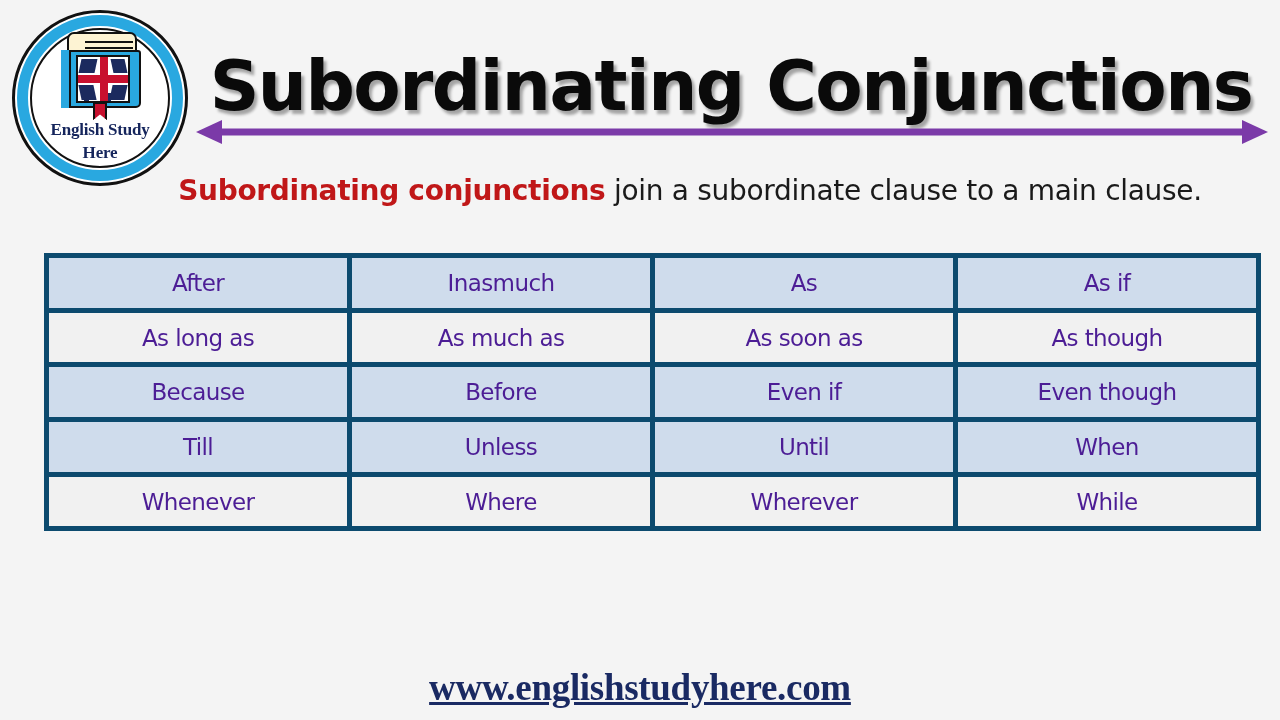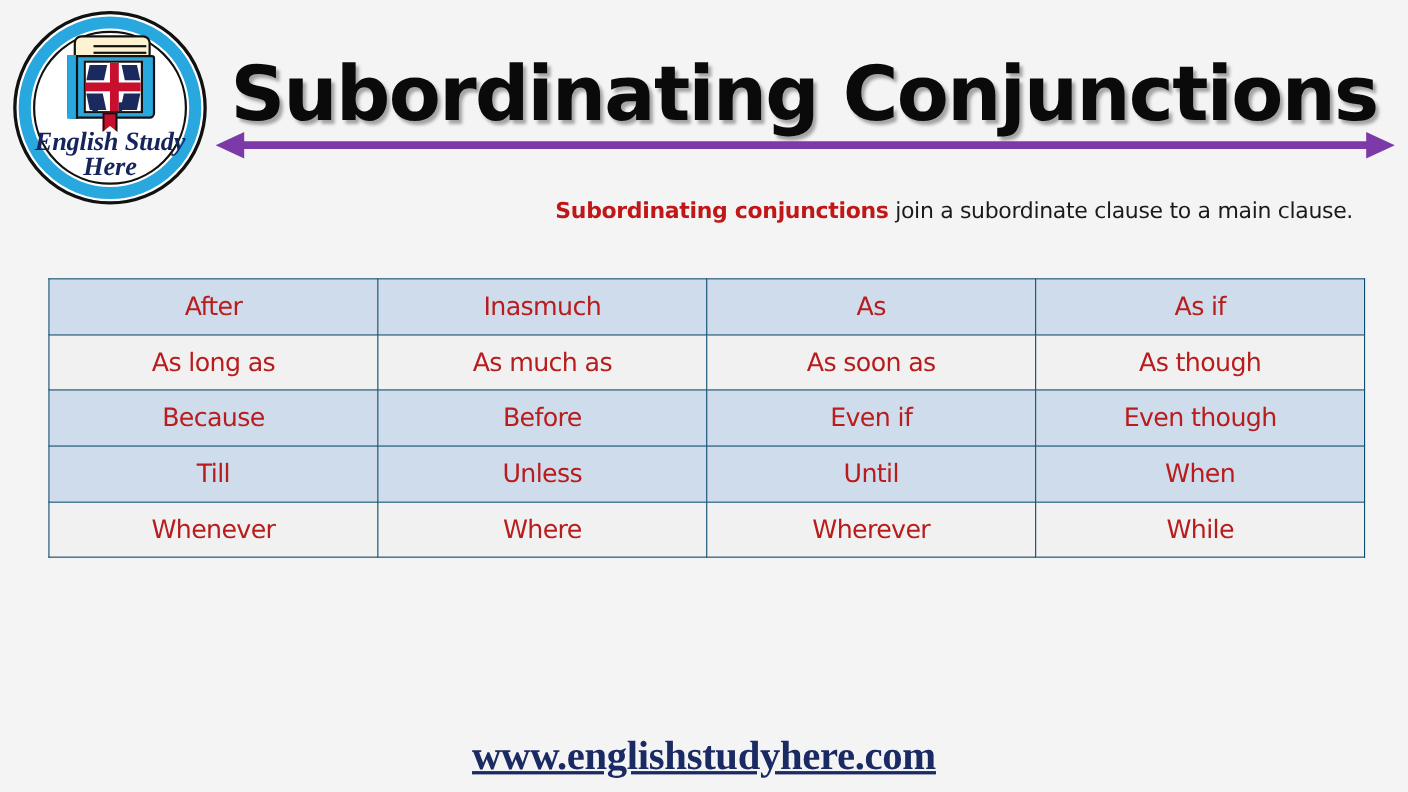--- a/index.html
+++ b/index.html
@@ -123,24 +123,23 @@
   }
   #logo-text {
     position: absolute;
     left: 18px;
     top: 108px;
     width: 140px;
     text-align: center;
     font-family: "Liberation Serif", serif;
     font-weight: bold;
     color: #15255c;
-    font-size: 24px;
+    font-size: 17px;
     line-height: 23px;
     letter-spacing: -0.2px;
-    font-style: italic;
   }
 
   
   #title {
     position: absolute;
     left: 196px;
     top: 46px;
     width: 1070px;
     text-align: center;
     font-family: "DejaVu Sans", sans-serif;
@@ -161,23 +160,23 @@
     width: 1072px;
     height: 28px;
   }
 
   
   #subtitle {
     position: absolute;
     left: 150px;
     top: 174px;
     width: 1080px;
-    text-align: right;
+    text-align: center;
     font-family: "DejaVu Sans", sans-serif;
-    font-size: 20px;
+    font-size: 28px;
     line-height: 34px;
     color: #1a1a1a;
     letter-spacing: -0.3px;
     white-space: nowrap;
   }
   #subtitle .accent {
     color: #c01718;
     font-weight: bold;
   }
 
@@ -190,26 +189,26 @@
     height: 398px;
   }
   table.conj {
     width: 1192px;
     border-collapse: collapse;
     table-layout: fixed;
   }
   table.conj td {
     width: 298px;
     height: 49.7px;
-    border: 1px solid #0c4a6e;
+    border: 5px solid #0c4a6e;
     text-align: center;
     vertical-align: middle;
     font-family: "DejaVu Sans", sans-serif;
     font-size: 23px;
-    color: #b91c1c;
+    color: #4c1d95;
     letter-spacing: -0.6px;
     padding: 0;
   }
   tr.odd td { background: #cfdcec; }
   tr.even td { background: #f1f1f1; }
 
   
   #footer {
     position: absolute;
     left: 0;

